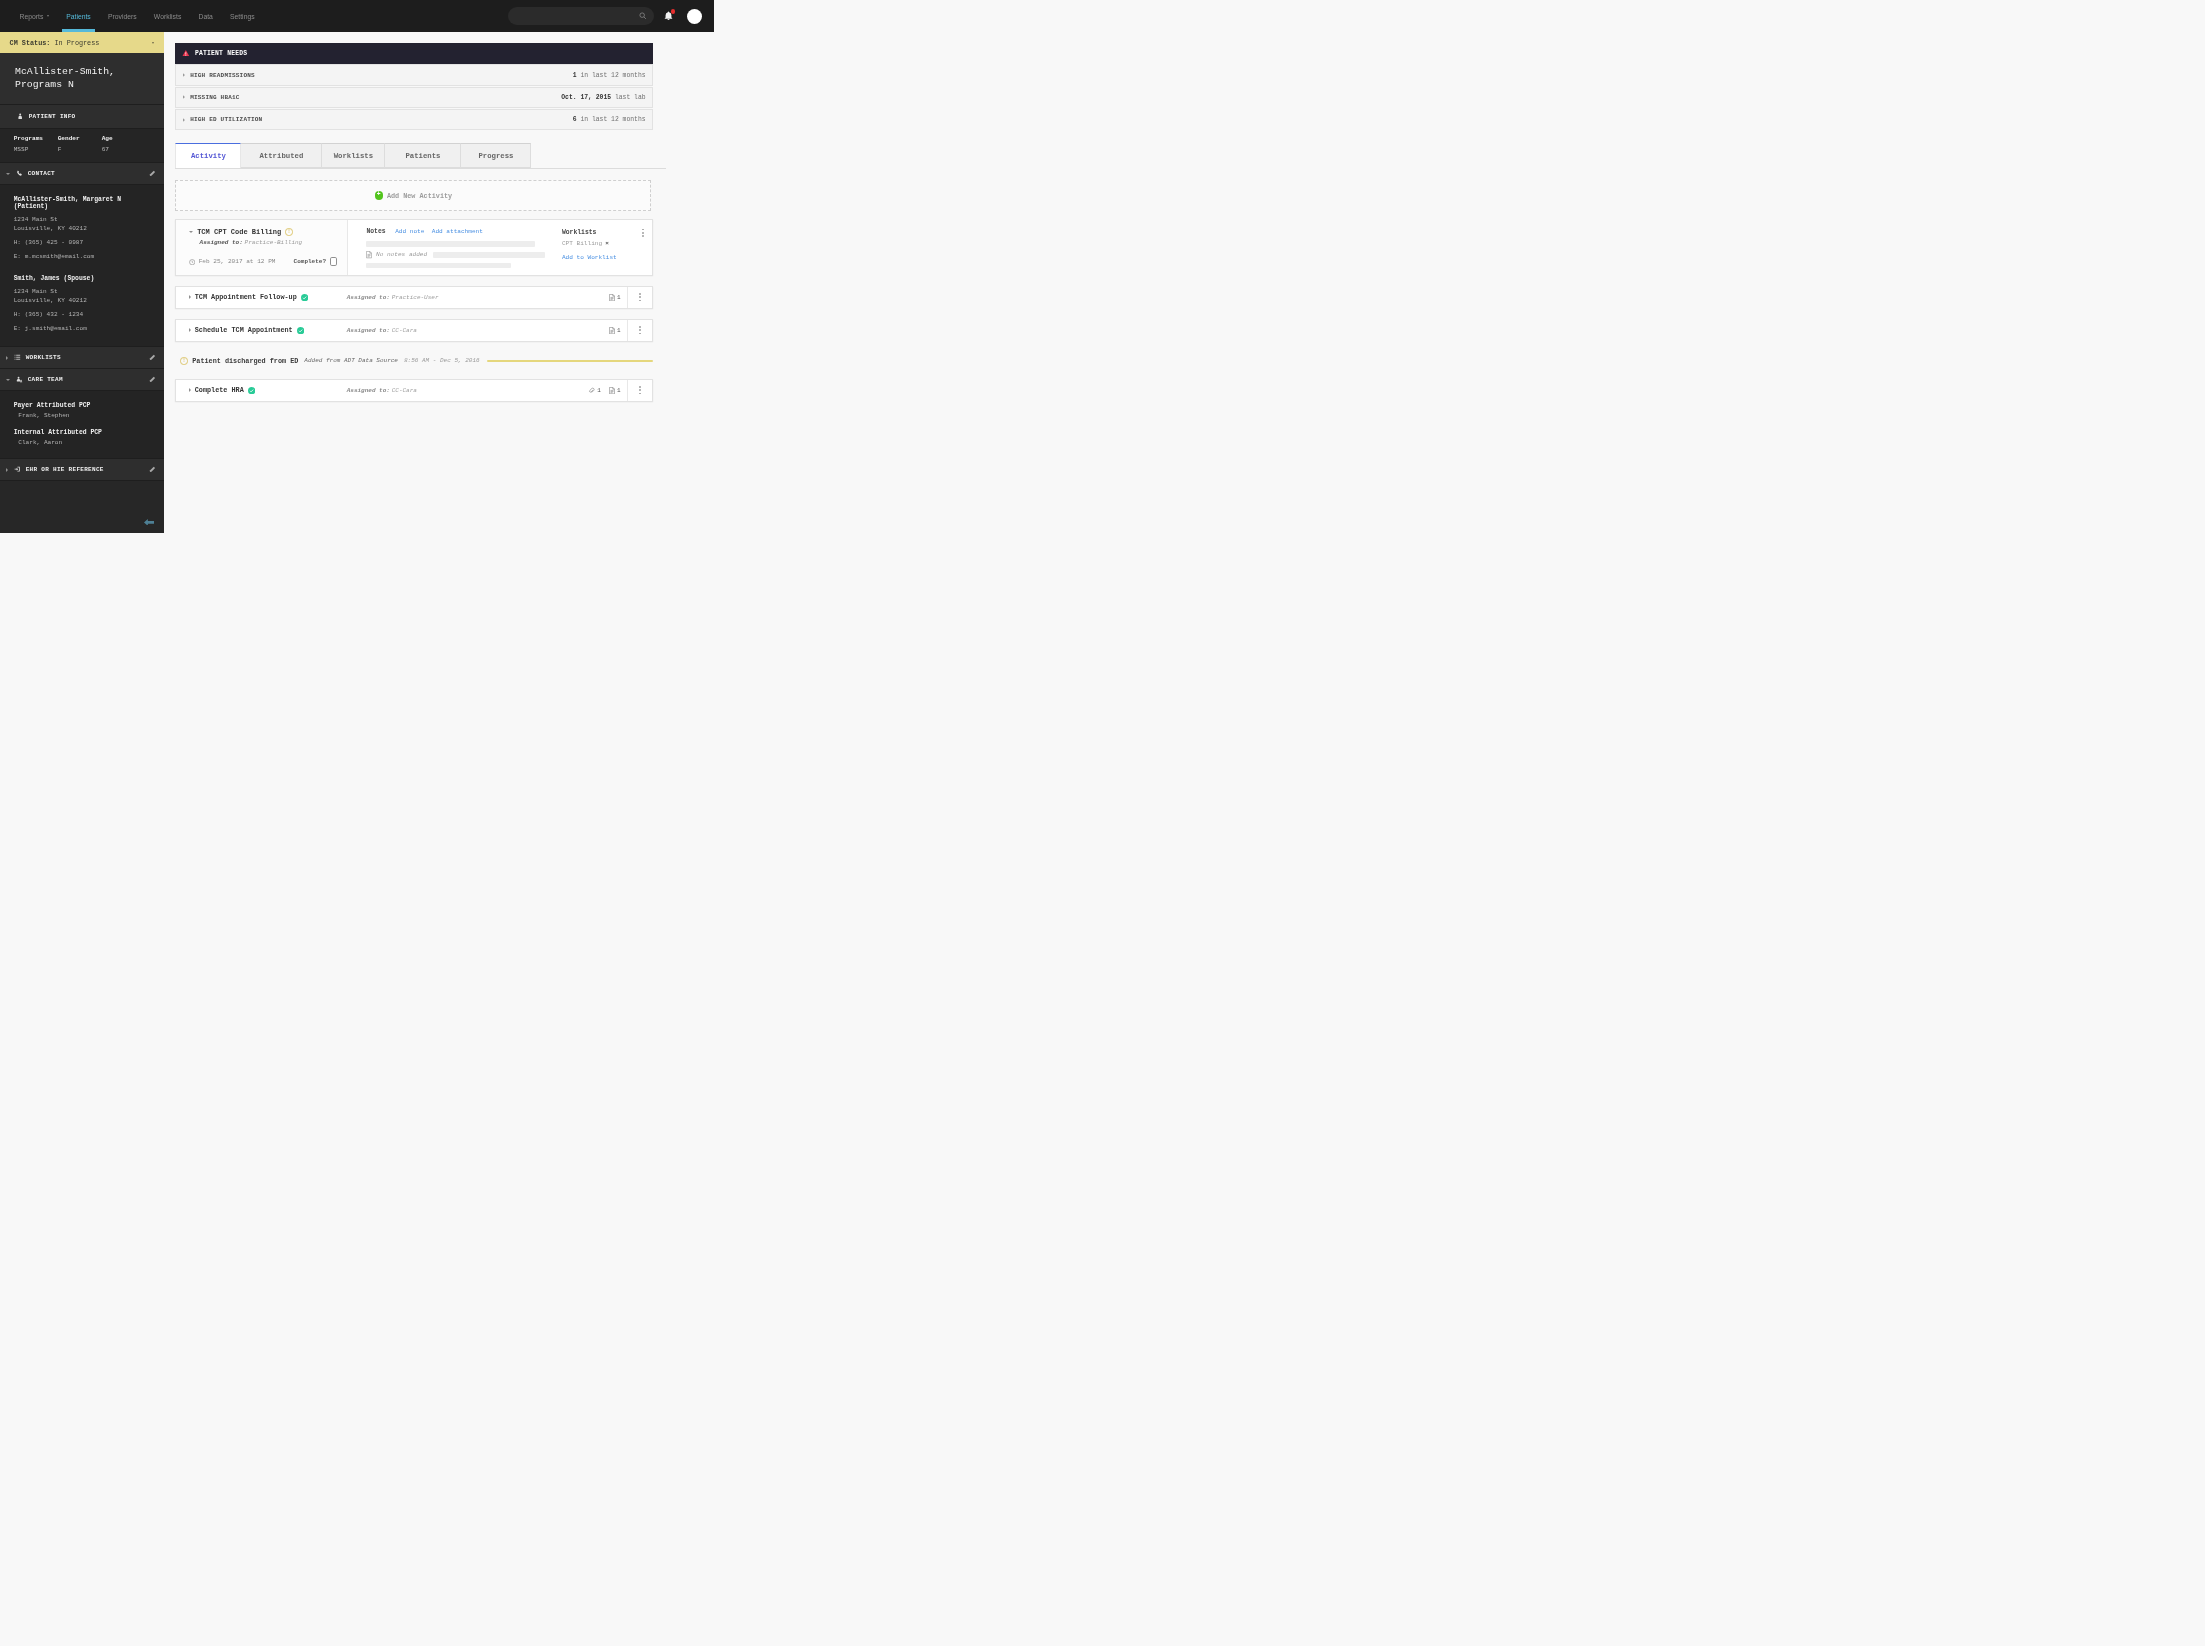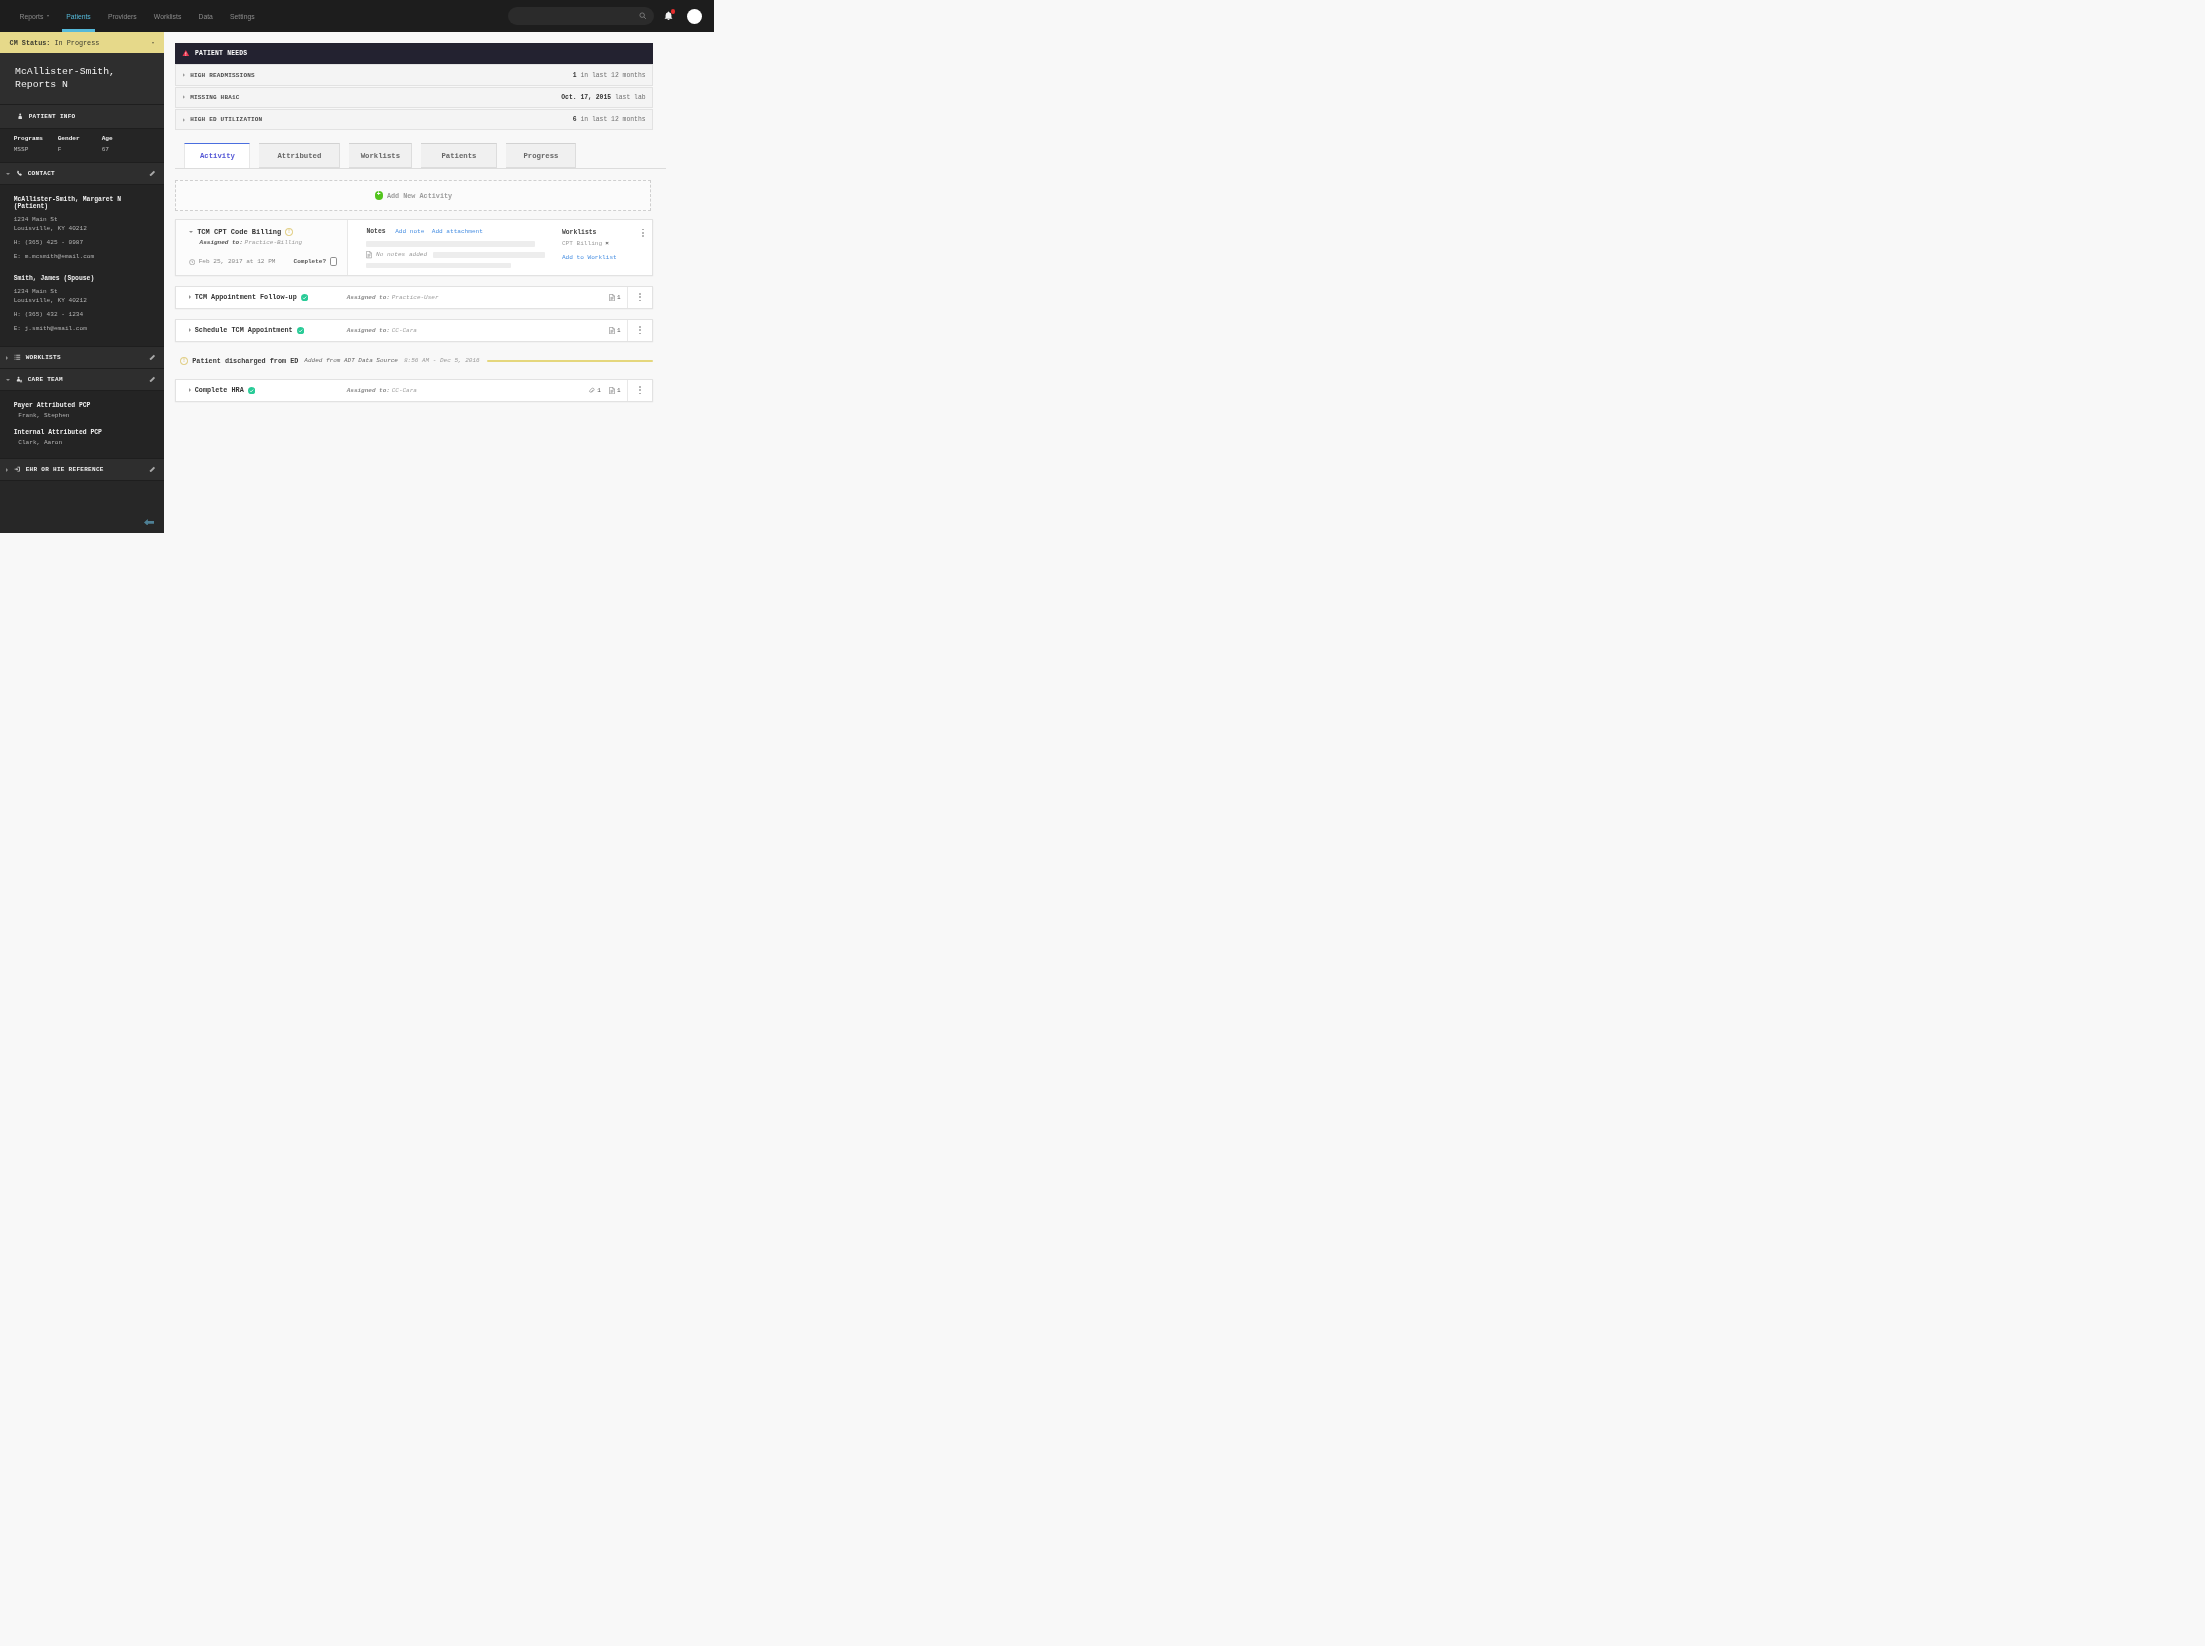--- a/index.html
+++ b/index.html
@@ -56,21 +56,21 @@
   .content { width:478px; }
   .needs-header { height:21px; background:#232230; color:#fff; display:flex; align-items:center; padding:0 6.8px; gap:5px; font-size:6.4px; font-weight:bold; letter-spacing:0.2px; }
   .needs-row { height:21.4px; margin-top:0.9px; background:#f4f4f4; border:0.5px solid #e2e2e2; display:flex; align-items:center; padding:0 6.8px; cursor:pointer; }
   .needs-row .chev { margin-right:5px; transform:scale(.85); }
   .nlabel { font-size:6px; font-weight:bold; color:#4c4c4c; letter-spacing:0.2px; }
   .nval { margin-left:auto; font-size:6.4px; color:#6f6f6f; }
   .nval b { color:#333; }
 
   .tabs { display:flex; margin-top:12.7px; position:relative; height:25px; }
   .tabs::after { content:''; position:absolute; bottom:0; left:0; width:491px; height:0.5px; background:#dcdcdc; }
-  .tab { display:flex; align-items:center; justify-content:center; font-size:7.3px; font-weight:bold; position:relative; z-index:1; height:100%; cursor:pointer;margin-left:9px; }
+  .tab { display:flex; align-items:center; justify-content:center; font-size:7.3px; font-weight:bold; position:relative; z-index:1; height:100%; cursor:pointer; }
   .tab.active { background:#fff; border-top:1.8px solid #4a6edf; color:#5457d5; border-left:0.5px solid #e7e7e7; border-right:0.5px solid #e7e7e7; }
   .tab.inactive { background:#f0f0f0; border-top:1.4px solid #d2d2d2; border-right:0.5px solid #ddd; border-bottom:0.5px solid #dcdcdc; color:#666; }
 
   .add-activity { margin-top:12.3px; width:476px; height:30.5px; border:0.9px dashed #cfcfcf; background:#fbfbfb; display:flex; align-items:center; justify-content:center; gap:4.1px; color:#9c9c9c; font-size:6.8px; font-weight:bold; cursor:pointer; }
   .plus { width:8.2px; height:8.2px; border-radius:50%; background:#52c41d; color:#fff; display:flex; align-items:center; justify-content:center; font-size:6.4px; font-weight:bold; line-height:1; }
 
   .card { background:#fff; border:0.5px solid #e2e2e2; box-shadow:0 0.5px 1.4px rgba(0,0,0,.09); width:478px; }
   .card.expanded { margin-top:8.6px; display:flex; min-height:56px; }
   .card-left { width:172px; border-right:0.5px solid #e8e8e8; padding:7.7px 10px 6.8px 12.7px; background:#fcfcfc; }
   .t-row { display:flex; align-items:center; gap:4.1px; }
@@ -174,21 +174,21 @@
 
   <aside class="sidebar">
     <div class="cm-status">
       <div><b>CM Status:</b>
         <span>In Progress</span></div>
       <span class="caret cm-caret"></span>
     </div>
 
     <div class="pname">
       <div>McAllister-Smith,</div>
-      <div>Reports N</div>
+      <div>Programs N</div>
     </div>
 
     <div class="sec-header pinfo">
       <span class="icon">
         <svg width="6.4" height="6.8" viewBox="0 0 16 16" fill="currentColor">
             <circle cx="8" cy="3.4" r="2.4"></circle>
             <path d="M8 6.6c-2.9 0-4.4 1.7-4.4 4.2V15h8.8v-4.2c0-2.5-1.5-4.2-4.4-4.2z"></path>
           </svg>
       </span>
       <span>PATIENT INFO</span>

